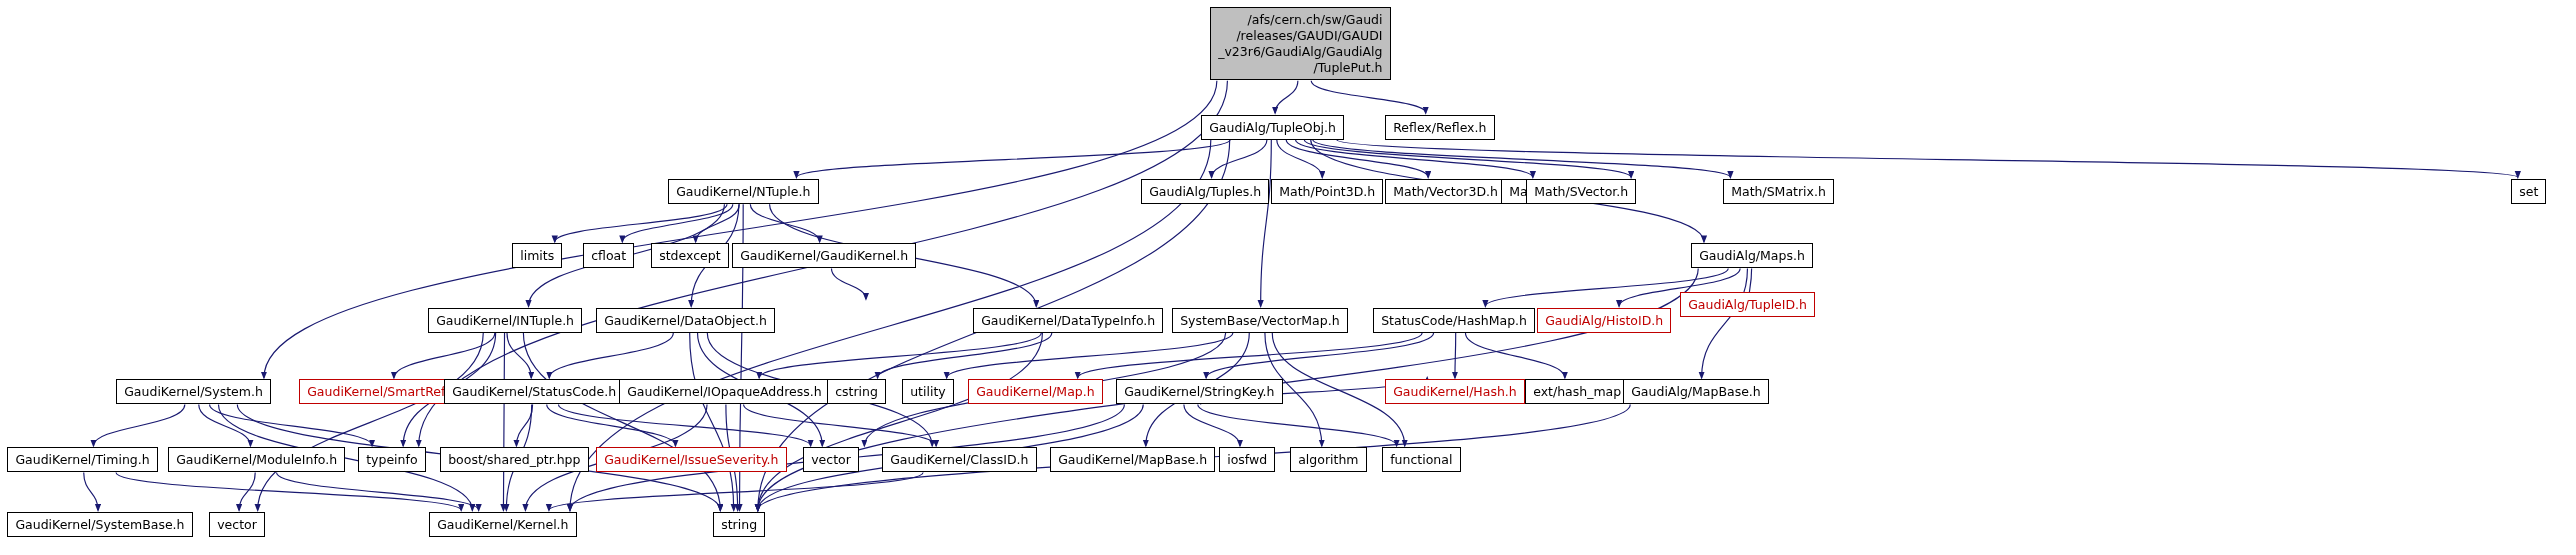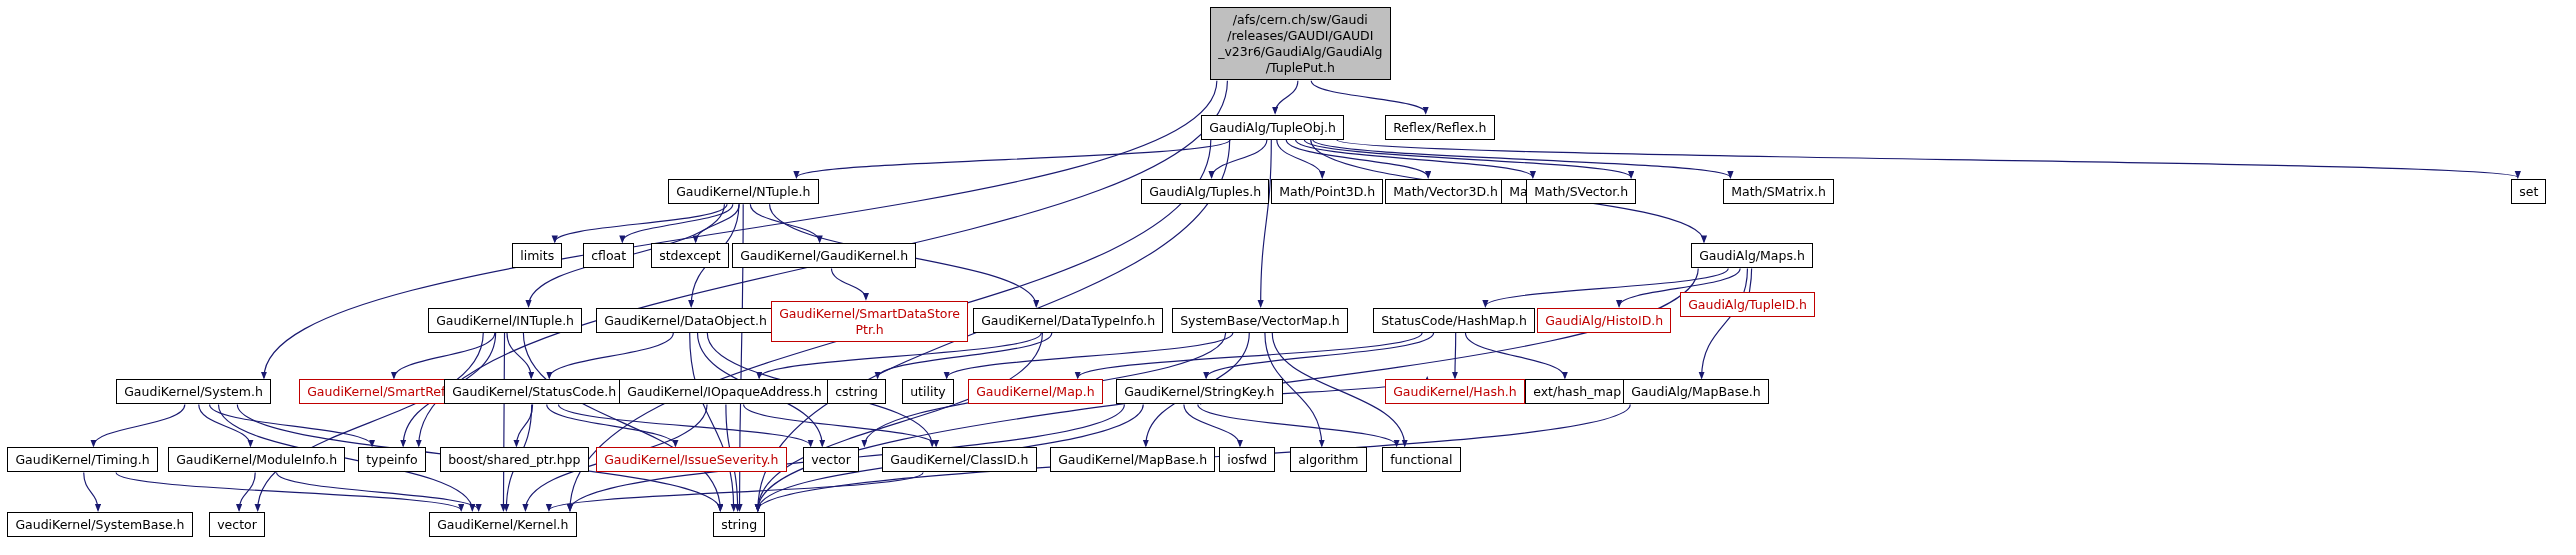--- a/index.html
+++ b/index.html
@@ -14,21 +14,21 @@
   #edges{position:absolute;left:0;top:0;pointer-events:none;}
   .edge{fill:none;stroke:var(--edge,#191970);stroke-width:1.3px;}
   .node{
     position:absolute;
     display:inline-block;
     border:0.9px solid var(--node-border,#000000);
     color:var(--node-text,#000000);
     background:#ffffff;
     padding:3.6px 7.2px;
     line-height:16px;
-    text-align:center;
+    text-align:right;
     white-space:pre;
     box-sizing:border-box;
   }
   .node.red{
     border-color:var(--truncated,#c00000);
     color:var(--truncated,#c00000);
   }
   .node.root{
     background:var(--root-fill,#bfbfbf);
   }
@@ -139,22 +139,20 @@
   <div class="node" style="left:2511px;top:179px">set</div>
 
   <div class="node" style="left:512px;top:243px">limits</div>
   <div class="node" style="left:583px;top:243px">cfloat</div>
   <div class="node" style="left:651px;top:243px">stdexcept</div>
   <div class="node" style="left:732px;top:243px">GaudiKernel/GaudiKernel.h</div>
   <div class="node" style="left:1691px;top:243px">GaudiAlg/Maps.h</div>
 
   <div class="node" style="left:428px;top:308px">GaudiKernel/INTuple.h</div>
   <div class="node" style="left:596px;top:308px">GaudiKernel/DataObject.h</div>
-  <div class="node red" style="left:771px;top:301px">GaudiKernel/SmartDataStore
-Ptr.h</div>
   <div class="node" style="left:973px;top:308px">GaudiKernel/DataTypeInfo.h</div>
   <div class="node" style="left:1172px;top:308px">SystemBase/VectorMap.h</div>
   <div class="node" style="left:1373px;top:308px">StatusCode/HashMap.h</div>
   <div class="node red" style="left:1537px;top:308px">GaudiAlg/HistoID.h</div>
   <div class="node red" style="left:1680px;top:292px">GaudiAlg/TupleID.h</div>
 
   <div class="node" style="left:116px;top:379px">GaudiKernel/System.h</div>
   <div class="node red" style="left:299px;top:379px">GaudiKernel/SmartRef.h</div>
   <div class="node" style="left:444px;top:379px">GaudiKernel/StatusCode.h</div>
   <div class="node" style="left:619px;top:379px">GaudiKernel/IOpaqueAddress.h</div>

